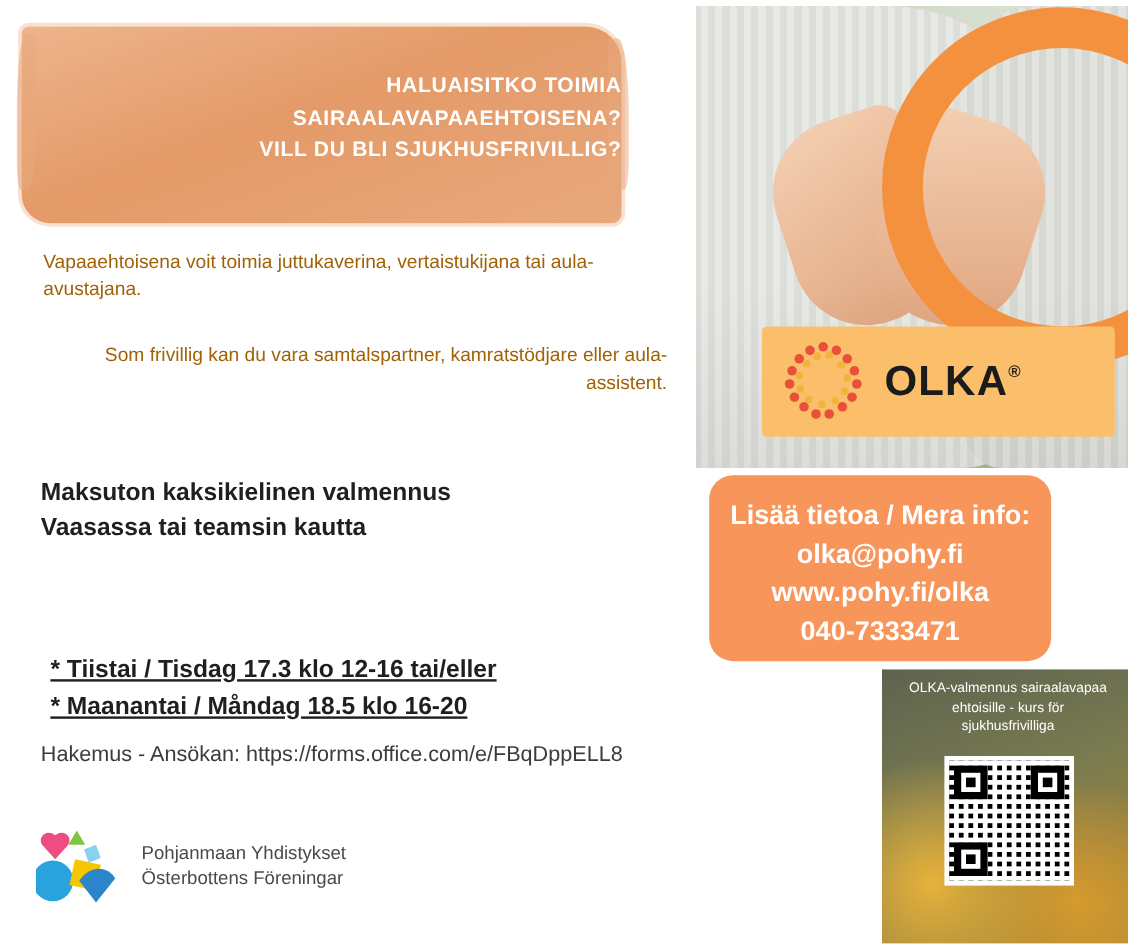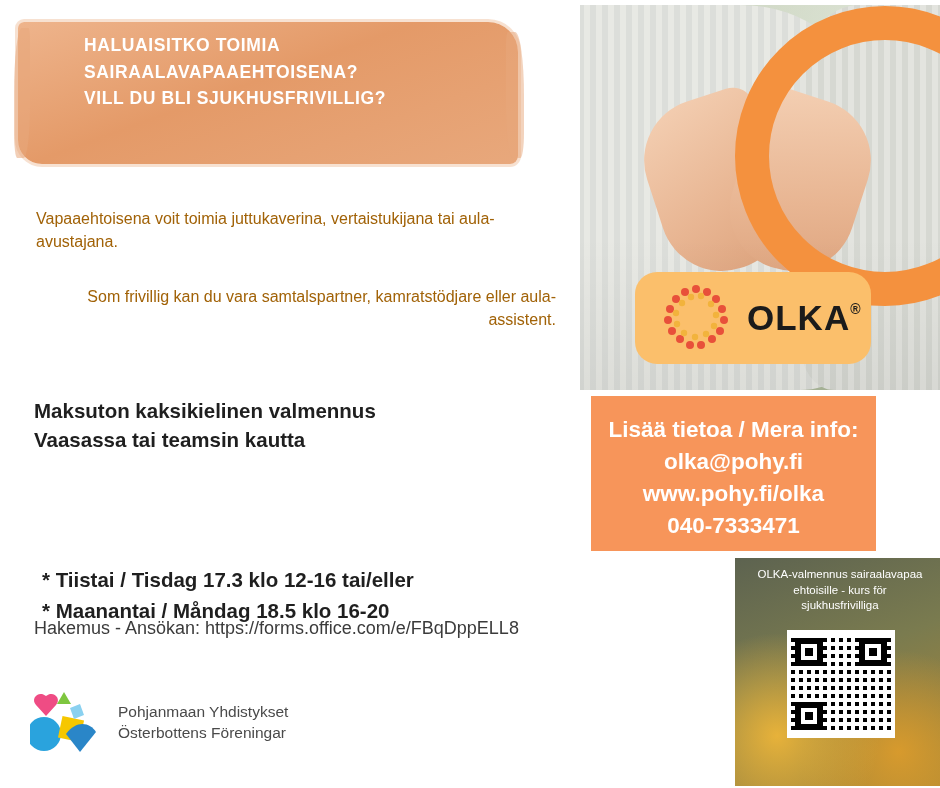--- a/index.html
+++ b/index.html
@@ -20,26 +20,27 @@
   .left-col {
     position: absolute;
     left: 0; top: 0;
     width: 575px; height: 788px;
   }
 
   
   .banner {
     position: absolute;
     left: 18px; top: 22px;
-    width: 500px; height: 142px;
+    width: 500px; height: 164px;
     background: #e8a87c;
     background: linear-gradient(160deg,#eeb48c 0%, #e49a68 45%, #e8a87c 100%);
     border-radius: 6px 30px 8px 24px;
     box-shadow: 0 0 0 3px rgba(232,168,124,0.35);
-    padding: 10px 0 0 66px;
+    padding: 36px 0 0 66px;
+    text-align: right;
   }
   .banner::before{
     content:"";
     position:absolute; left:-4px; top:6px;
     width:16px; height:130px;
     background:rgba(232,168,124,0.55);
     border-radius:50% 10% 40% 20%;
   }
   .banner::after{
     content:"";
@@ -79,26 +80,27 @@
     font-weight: bold;
     font-size: 20.5px;
     line-height: 1.42;
   }
   .bold-fi { top: 396px; }
   .bold-sv { top: 473px; }
 
   .dates {
     position: absolute;
     left: 42px;
-    top: 565px;
+    top: 543px;
     width: 530px;
     color: #1f1f1f;
     font-weight: bold;
     font-size: 20.5px;
     line-height: 1.5;
+    text-decoration: underline;
   }
 
   .apply {
     position: absolute;
     left: 34px;
     top: 618px;
     width: 540px;
     color: #3b3b3b;
     font-size: 18px;
   }
@@ -168,26 +170,26 @@
     width: 300px; height: 300px;
     border: 34px solid #f4913e;
     border-radius: 50%;
     background: transparent;
   }
 
   
   .olka-badge {
     position: absolute;
     left: 60px; top: 272px;
-    width: 236px; height: 92px;
+    width: 294px; height: 92px;
     background: #fbbf6b;
-    border-radius: 22px;
+    border-radius: 4px;
     display: flex;
     align-items: center;
-    padding-left: 24px;
+    padding-left: 14px;
   }
   .olka-wreath { position: relative; width: 74px; height: 74px; }
   .olka-word {
     margin-left: 14px;
     color: #1b1b1b;
     font-weight: bold;
     font-size: 35px;
     letter-spacing: 1px;
     display: flex;
     align-items: flex-start;
@@ -195,20 +197,21 @@
   .olka-reg { font-size: 14px; margin-top: 3px; }
 
   
   .info-box {
     position: absolute;
     left: 16px; top: 396px;
     width: 285px; height: 155px;
     background: #f7955a;
     text-align: center;
     padding-top: 18px;
+    border-radius: 20px;
   }
   .info-line {
     color: #ffffff;
     font-weight: bold;
     font-size: 22.5px;
     line-height: 1.42;
   }
 
   
   .qr-card {

